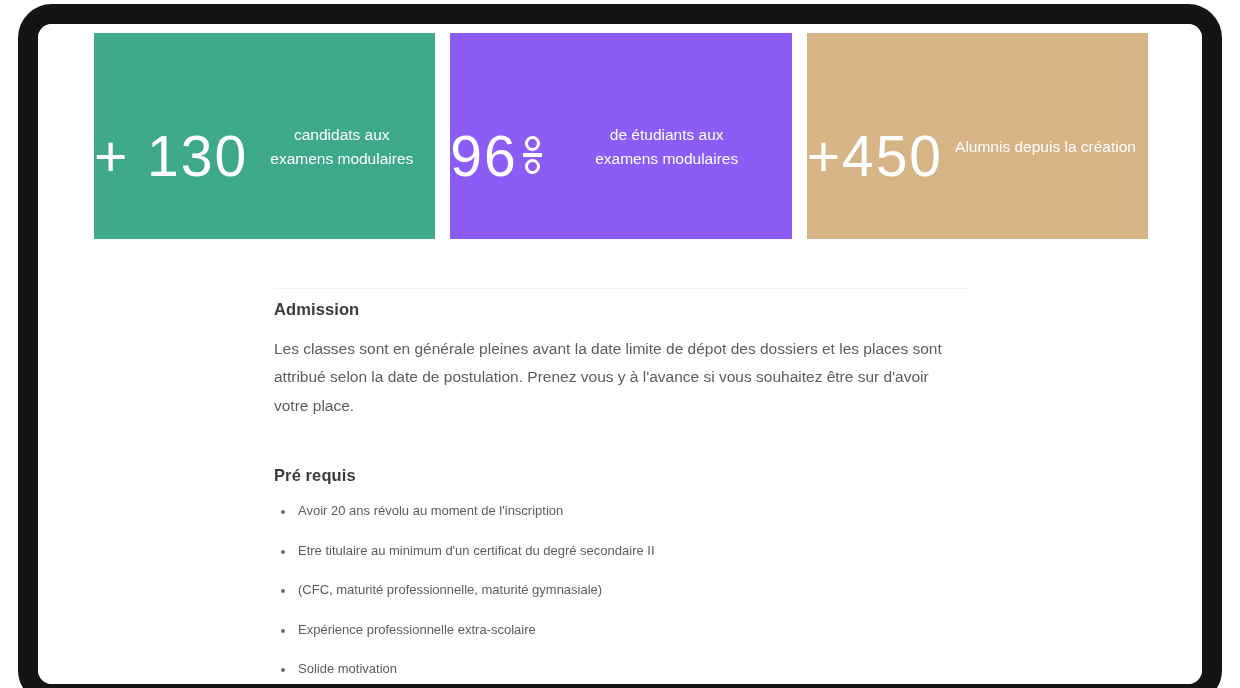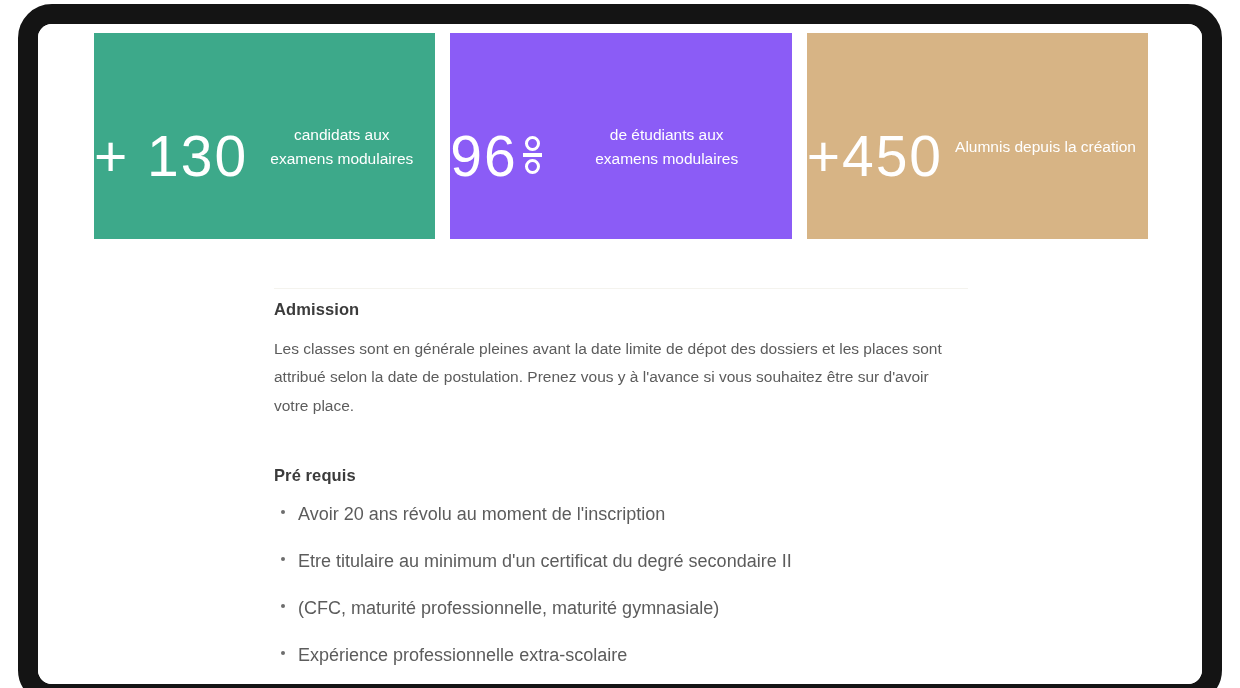--- a/index.html
+++ b/index.html
@@ -141,21 +141,21 @@
     max-width: 690px;
   }
   .bullets {
     list-style: none;
     margin: 6px 0 0 0;
     padding: 0;
   }
   .bullets li {
     position: relative;
     padding-left: 24px;
-    font-size: 18px;
+    font-size: 13px;
     color: #5c5c5c;
     line-height: 1.5;
     margin-bottom: 20px;
   }
   .bullets li::before {
     content: "";
     position: absolute;
     left: 7px; top: 9px;
     width: 4px; height: 4px;
     border-radius: 50%;

